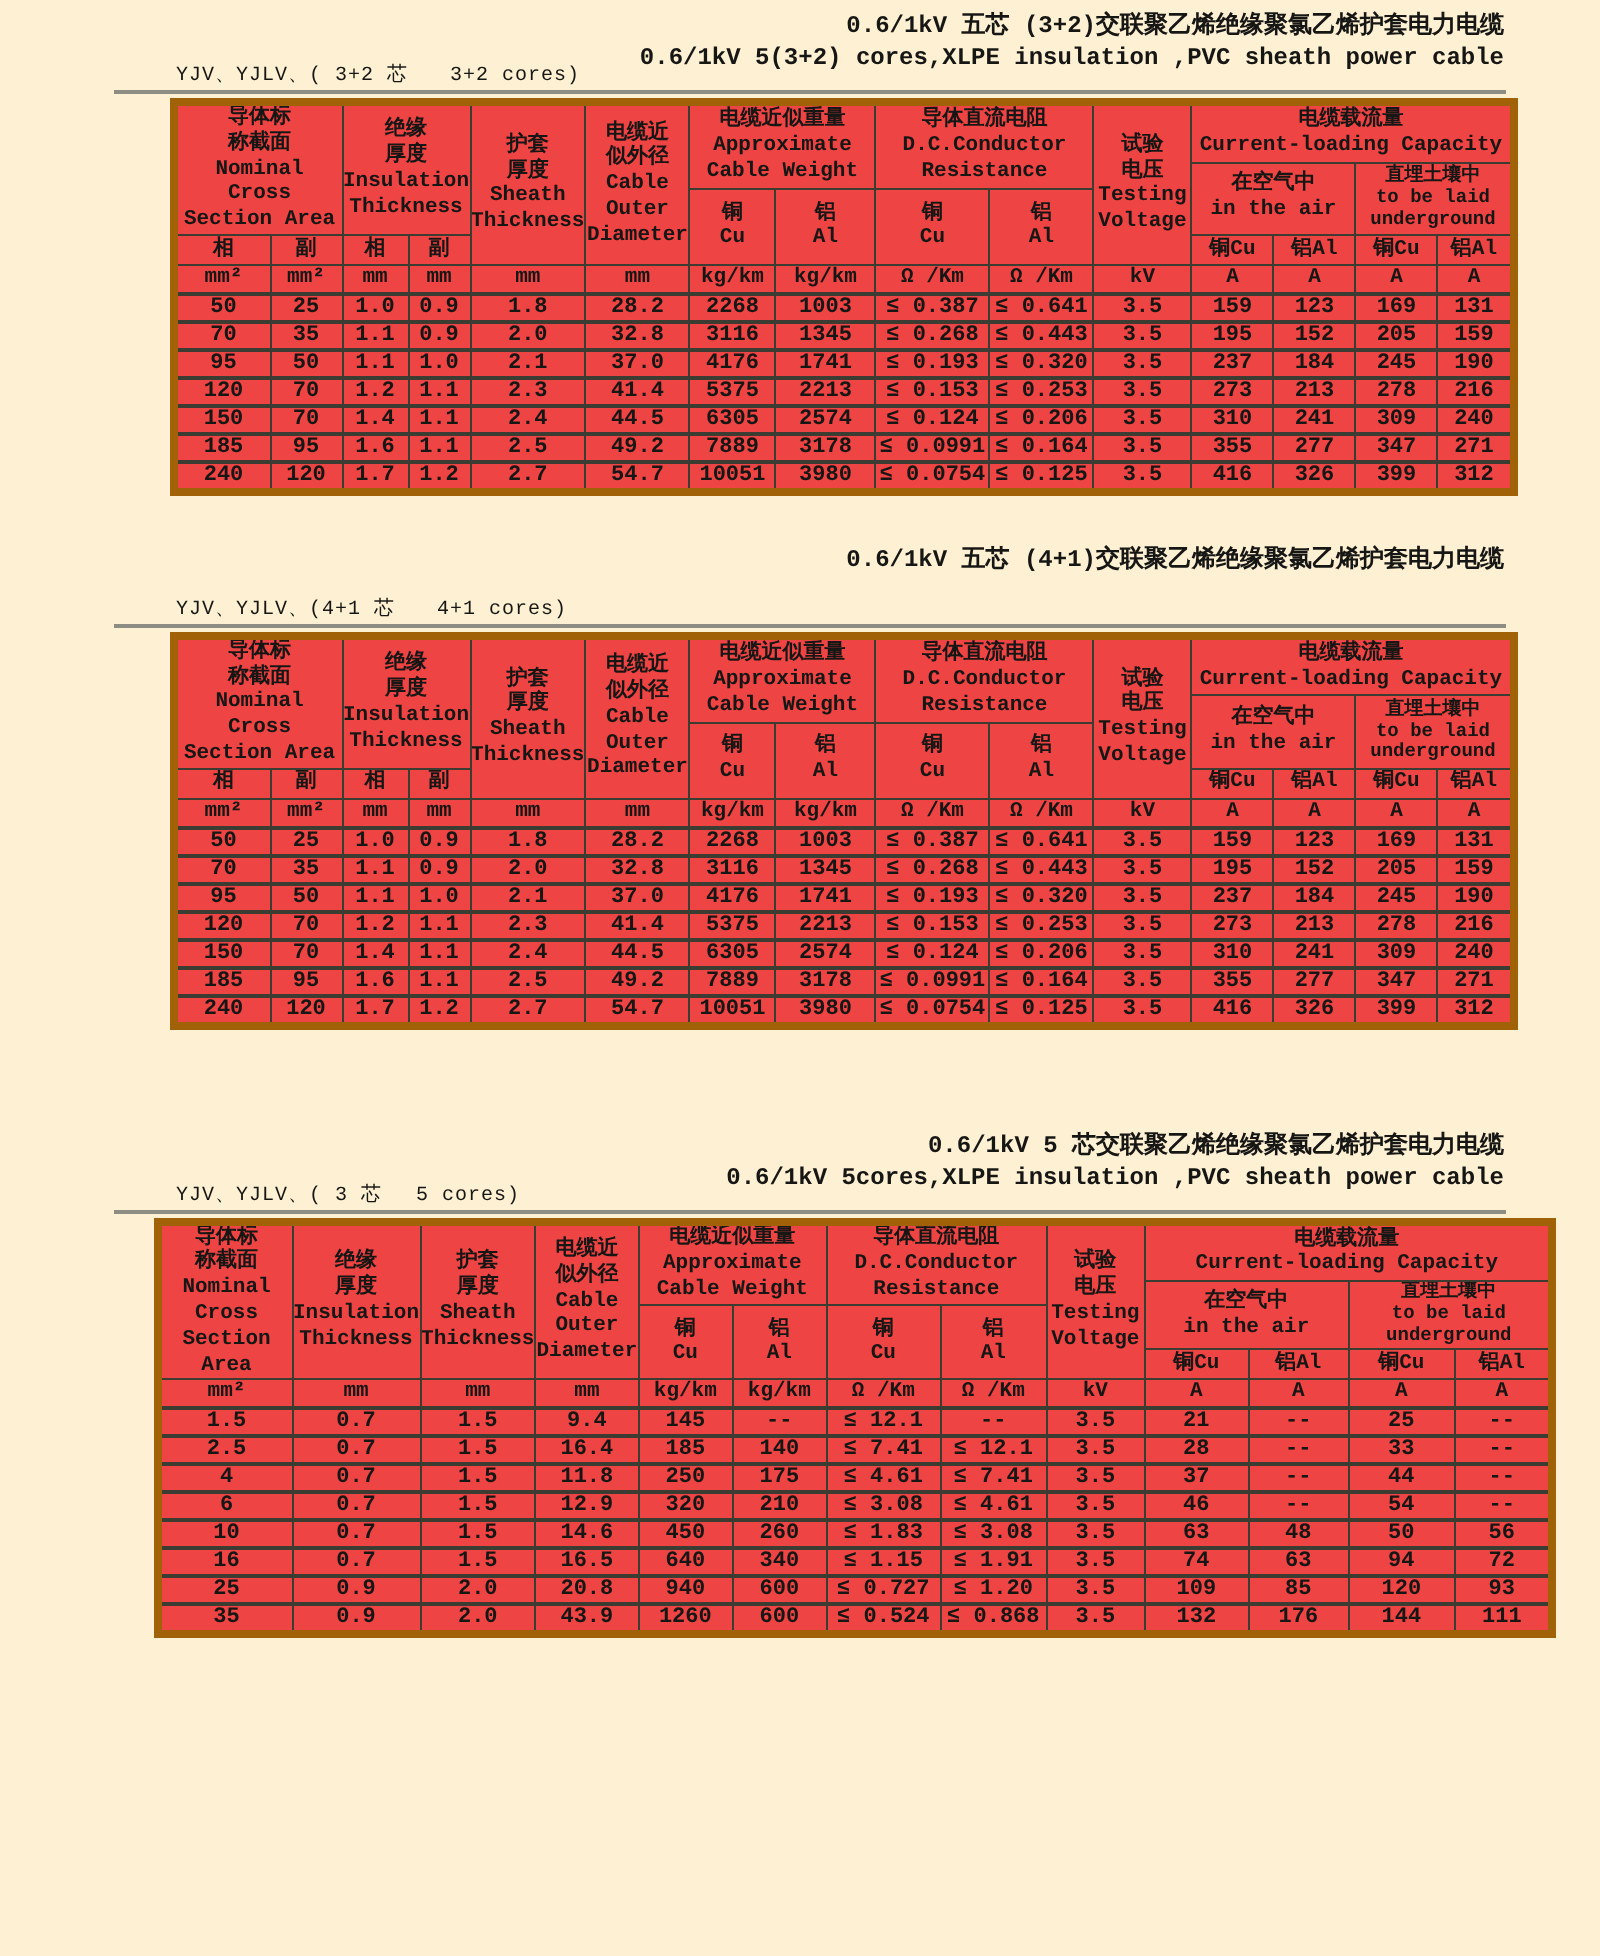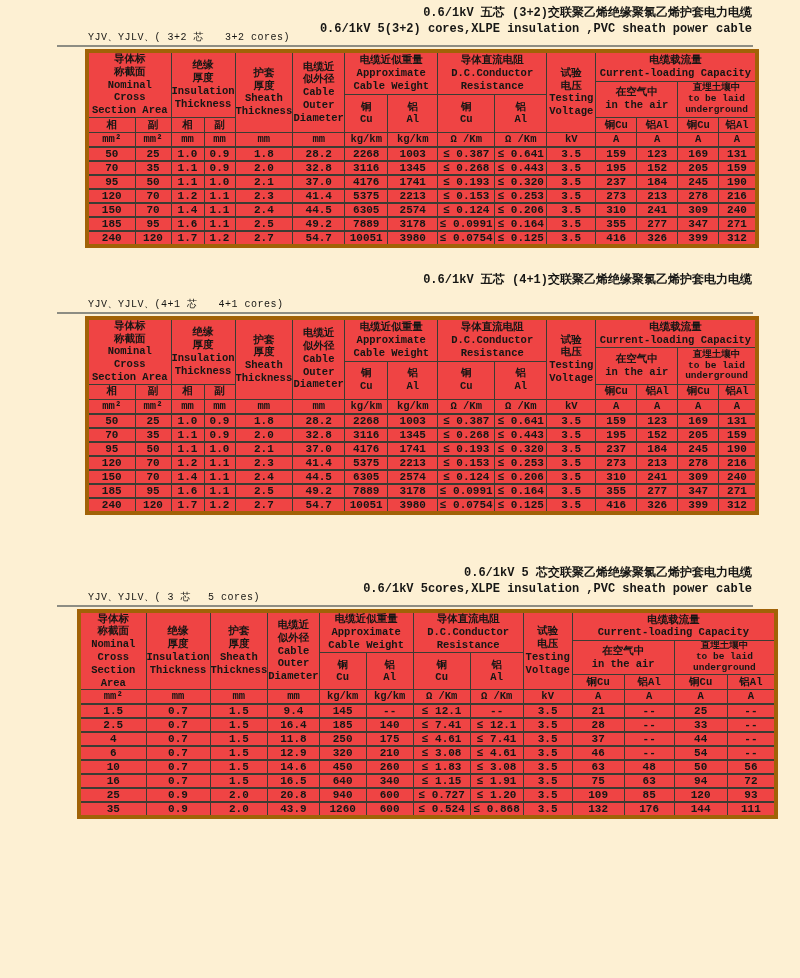--- a/index.html
+++ b/index.html
@@ -696,21 +696,21 @@
             <tr>
               <td>16</td>
               <td>0.7</td>
               <td>1.5</td>
               <td>16.5</td>
               <td>640</td>
               <td>340</td>
               <td>≤ 1.15</td>
               <td>≤ 1.91</td>
               <td>3.5</td>
-              <td>75</td>
+              <td>74</td>
               <td>63</td>
               <td>94</td>
               <td>72</td>
             </tr>
             <tr>
               <td>25</td>
               <td>0.9</td>
               <td>2.0</td>
               <td>20.8</td>
               <td>940</td>

